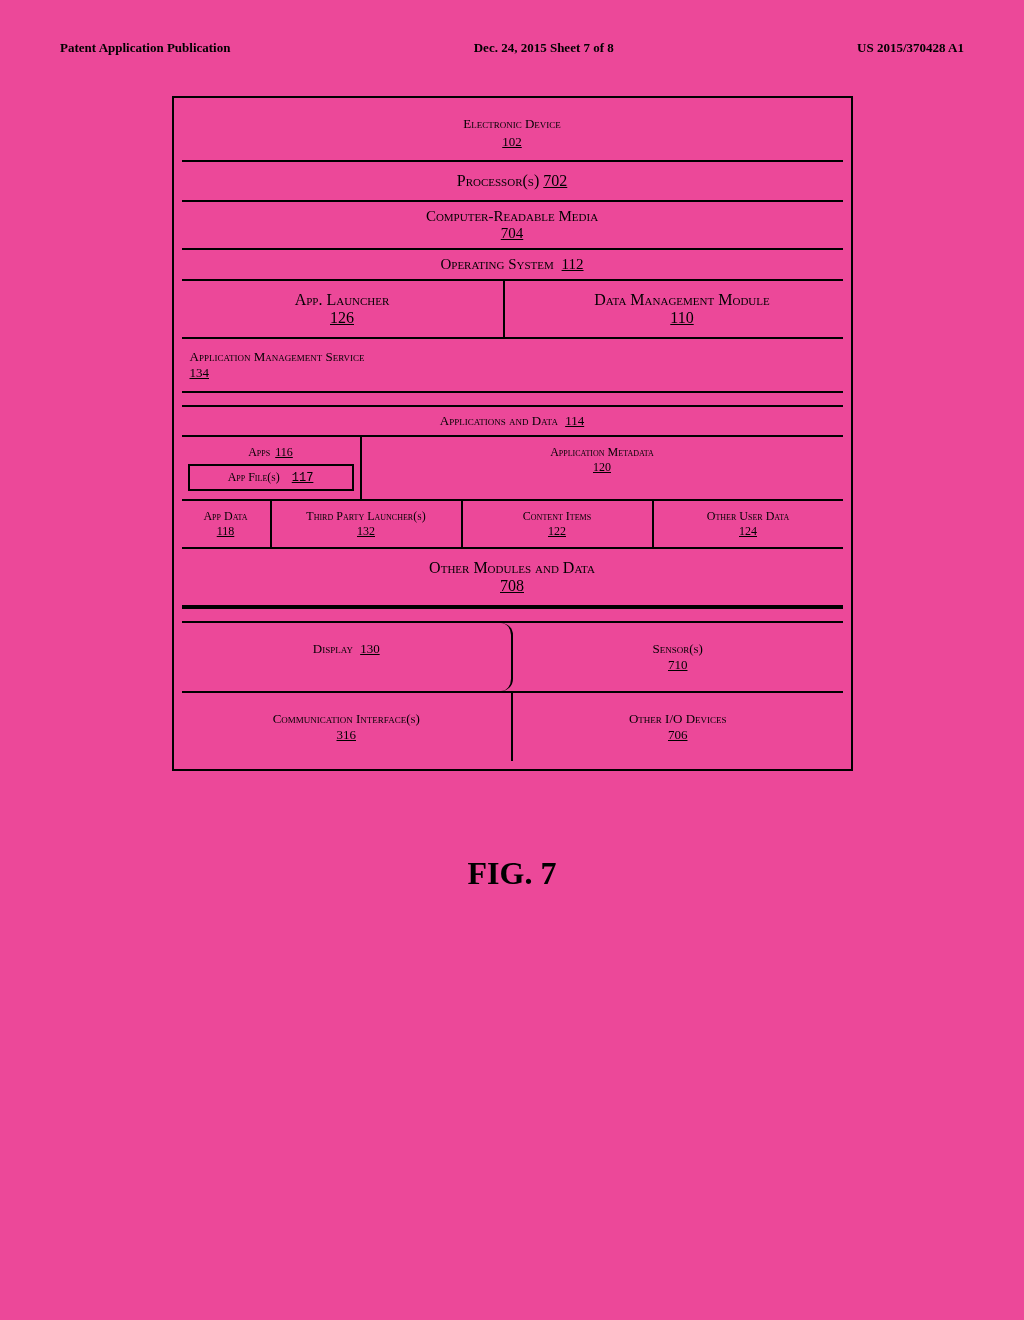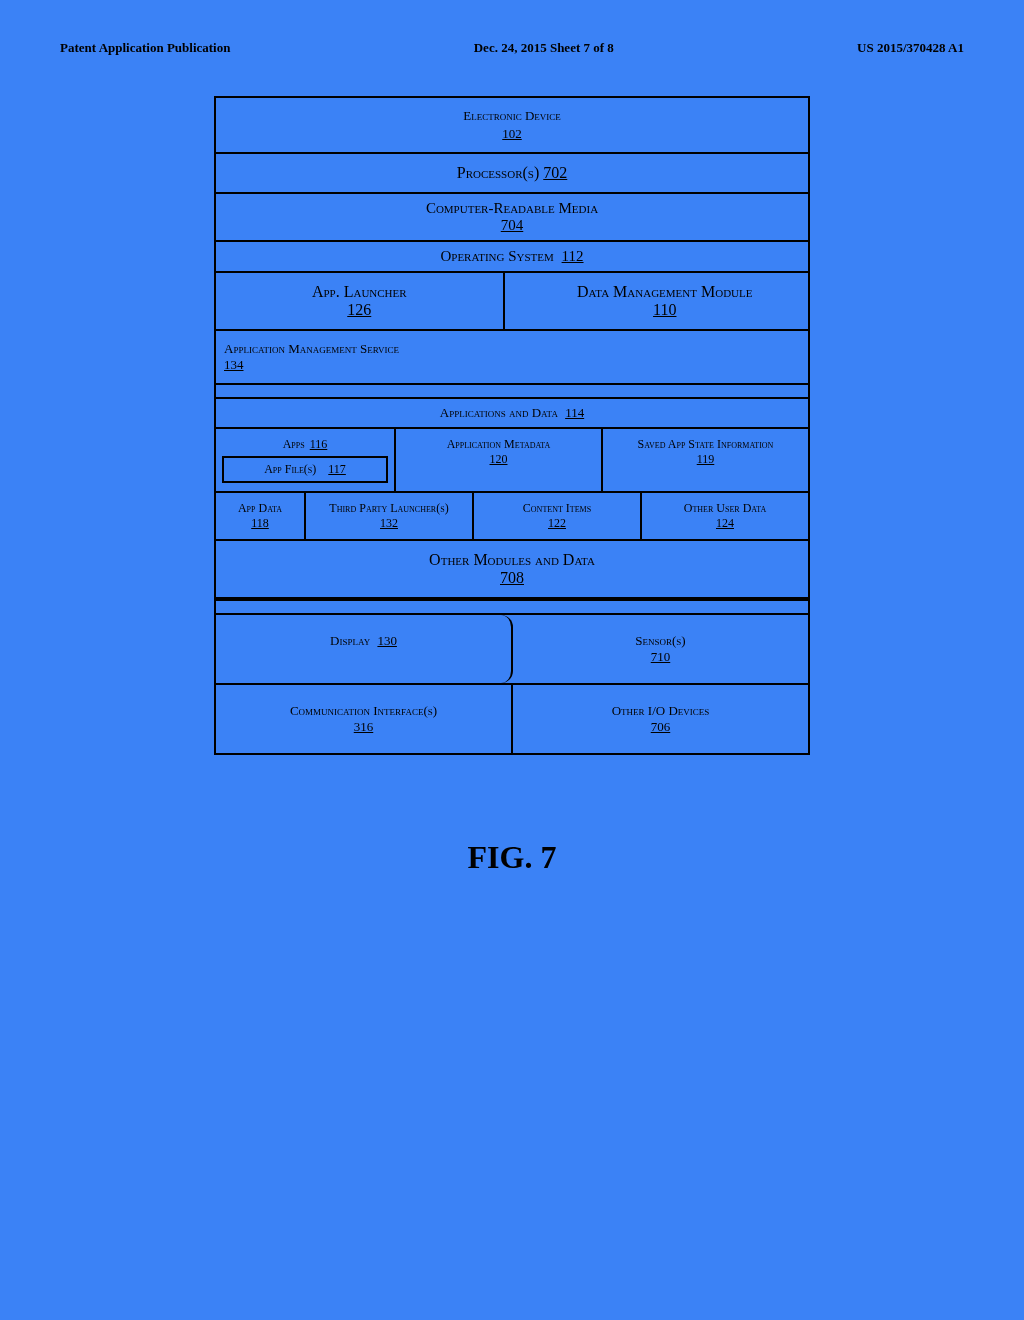--- a/index.html
+++ b/index.html
@@ -12,21 +12,21 @@
       background: #ffffff;
       font-family: 'Times New Roman', Times, serif;
       width: 1024px;
       min-height: 1320px;
       position: relative;
     }
 
     .page {
       width: 1024px;
       min-height: 1320px;
-      background: #3b82f6;
+      background: #ec4899;
       padding: 40px 60px;
     }
 
     
     .patent-header {
       display: flex;
       justify-content: space-between;
       align-items: flex-start;
       margin-bottom: 40px;
       font-size: 13px;
@@ -39,22 +39,22 @@
 
     
     .diagram-area {
       display: flex;
       justify-content: center;
       margin-bottom: 60px;
     }
 
     .outer-box {
       border: 2px solid #000;
-      width: 596px;
-      padding: 0;
+      width: 681px;
+      padding: 8px;
     }
 
     
     .box-row {
       border-bottom: 2px solid #000;
       text-align: center;
       padding: 10px 8px;
     }
 
     .box-row:last-child {
@@ -300,32 +300,27 @@
           </div>
 
           <div class="apps-top-row">
             <div class="apps-top-col col-apps">
               <div>
                 <span class="sc">Apps</span>
                 <span class="ul" style="margin-left:2px;">116</span>
               </div>
               <div class="app-files-box">
                 <span class="sc">App File(s)</span>
-                <span class="ul" style="margin-left:9px;">117</span>
+                <span class="ul" style="margin-left:9px;font-family:Liberation Mono, monospace;">117</span>
               </div>
             </div>
             <div class="apps-top-col col-app-metadata">
               <span class="sc">Application Metadata</span>
               <br>
               <span class="ul">120</span>
-            </div>
-            <div class="apps-top-col col-saved-app">
-              <span class="sc">Saved App State Information</span>
-              <br>
-              <span class="ul">119</span>
             </div>
           </div>
 
           <div class="apps-bottom-row">
             <div class="apps-bottom-col" style="flex:0 0 90px;">
               <span class="sc">App Data</span>
               <br>
               <span class="ul">118</span>
             </div>
             <div class="apps-bottom-col" style="flex:1;">

